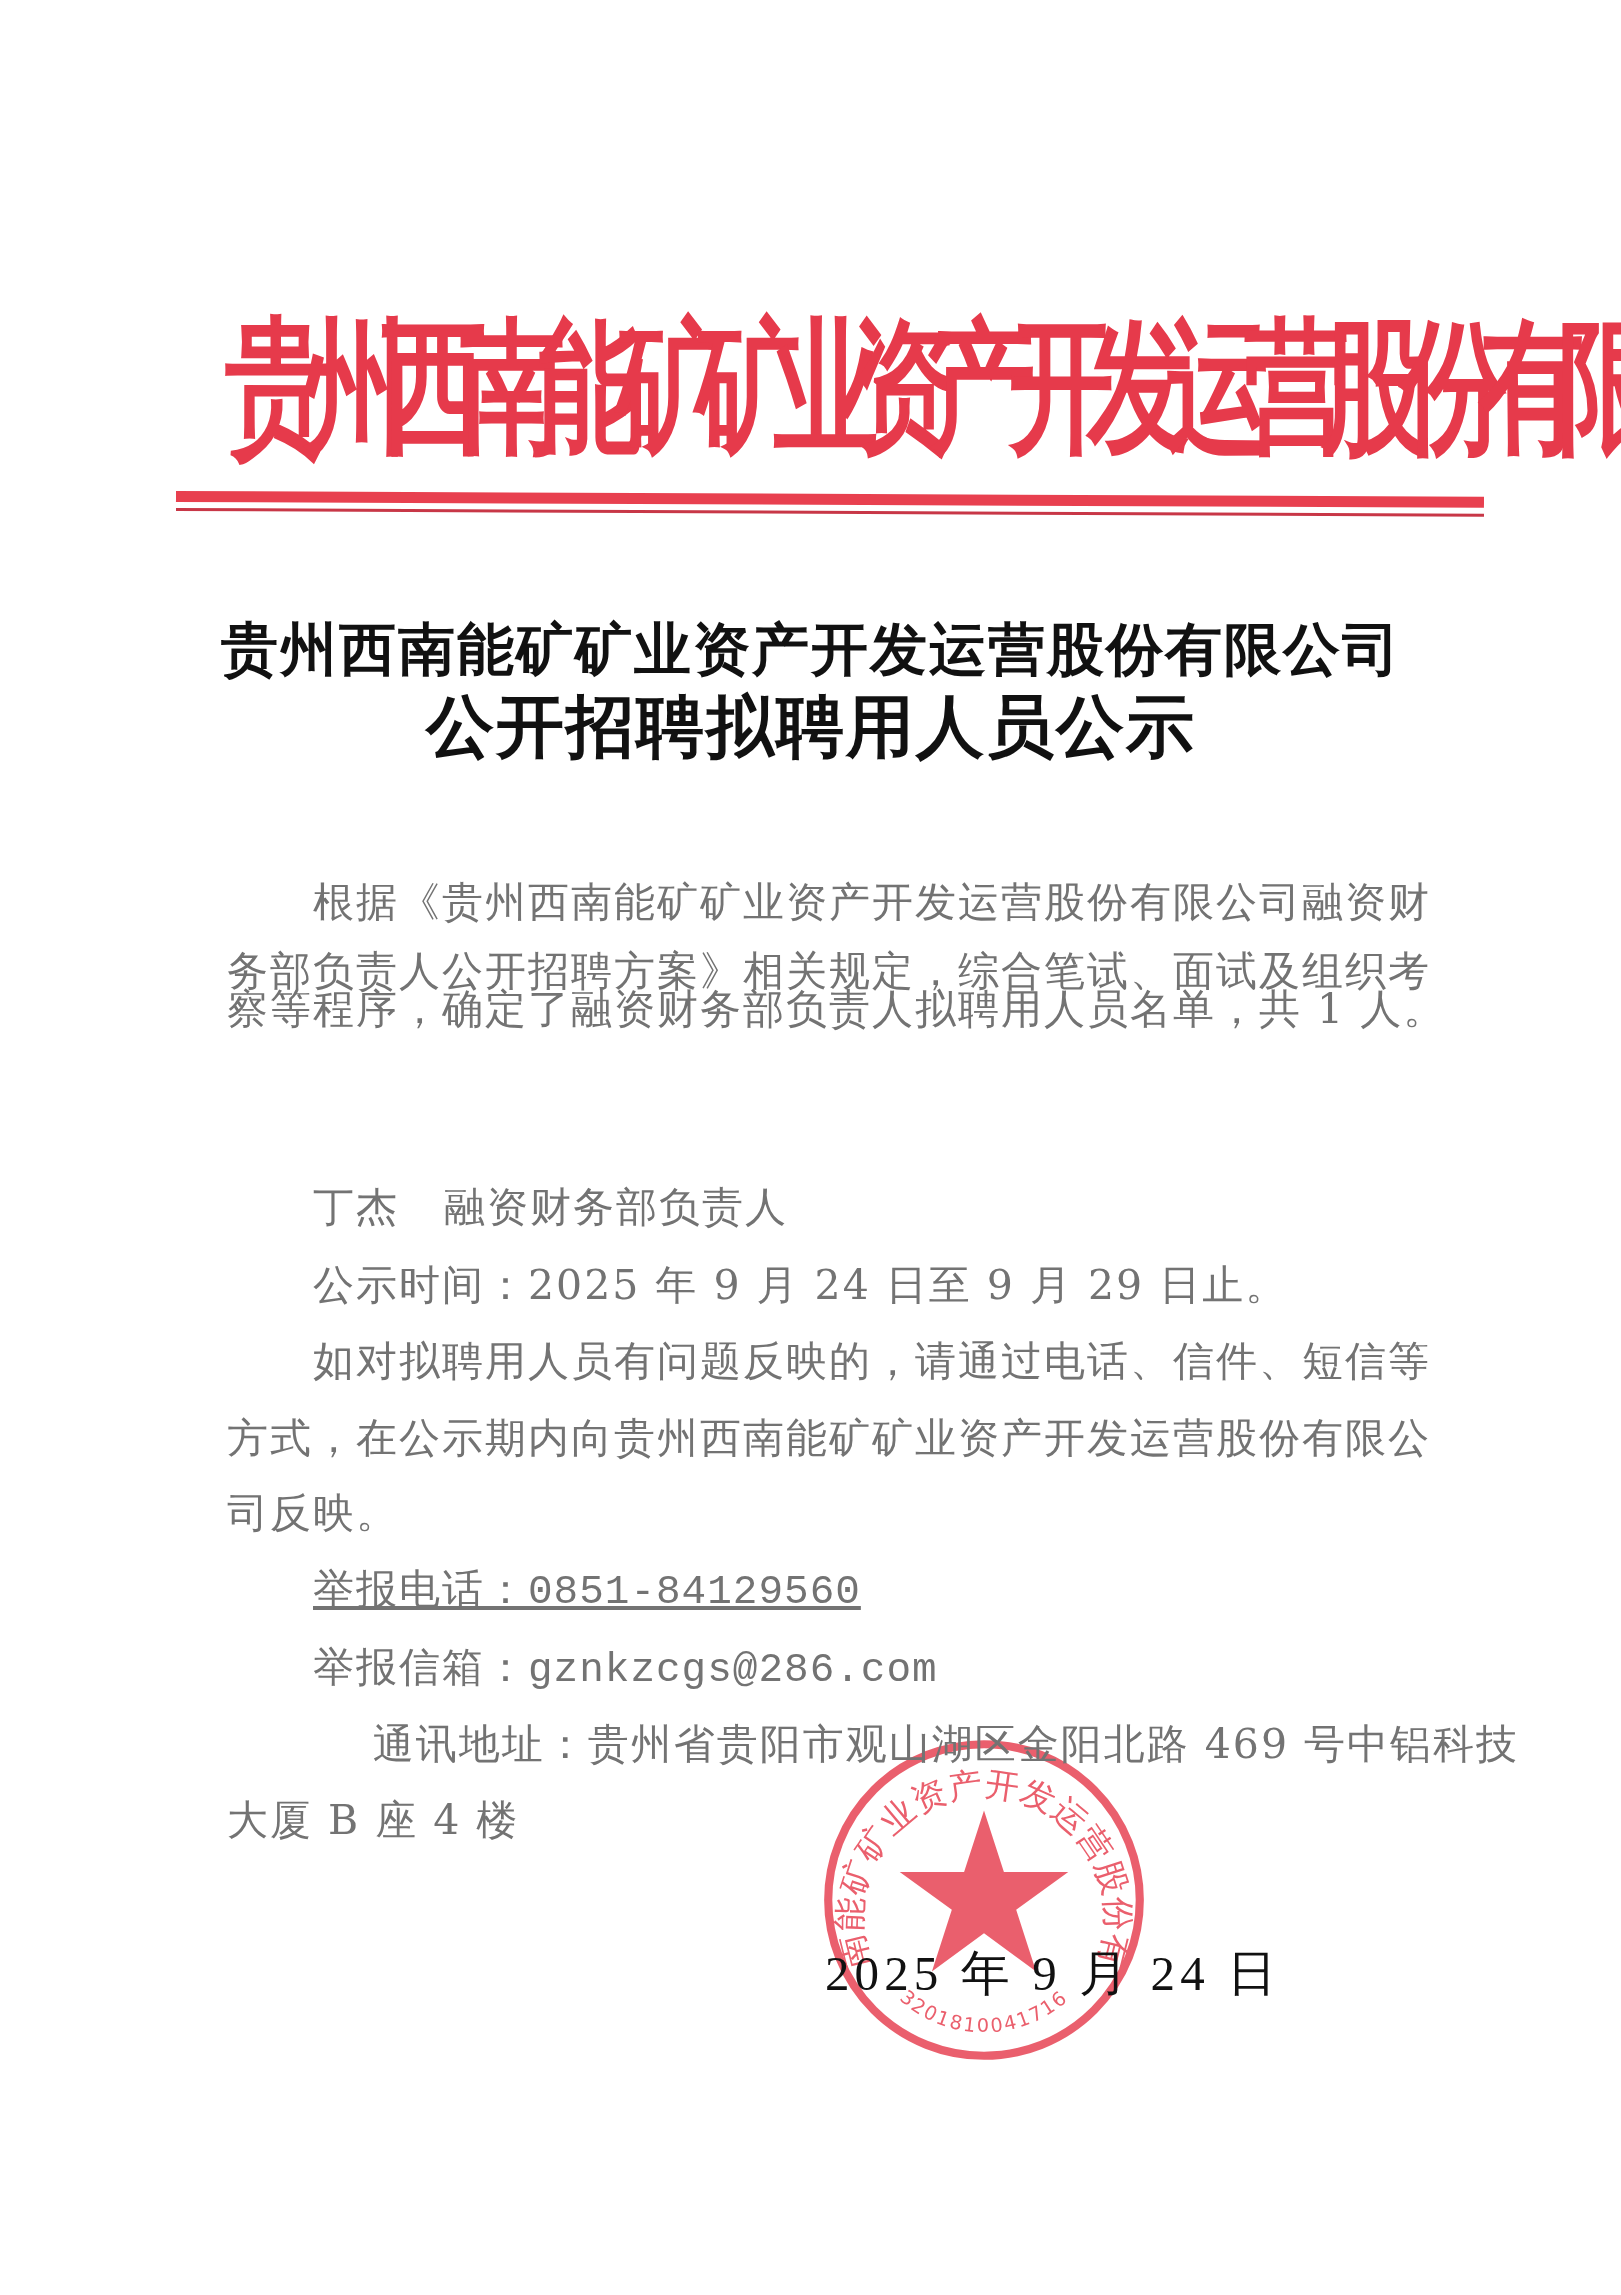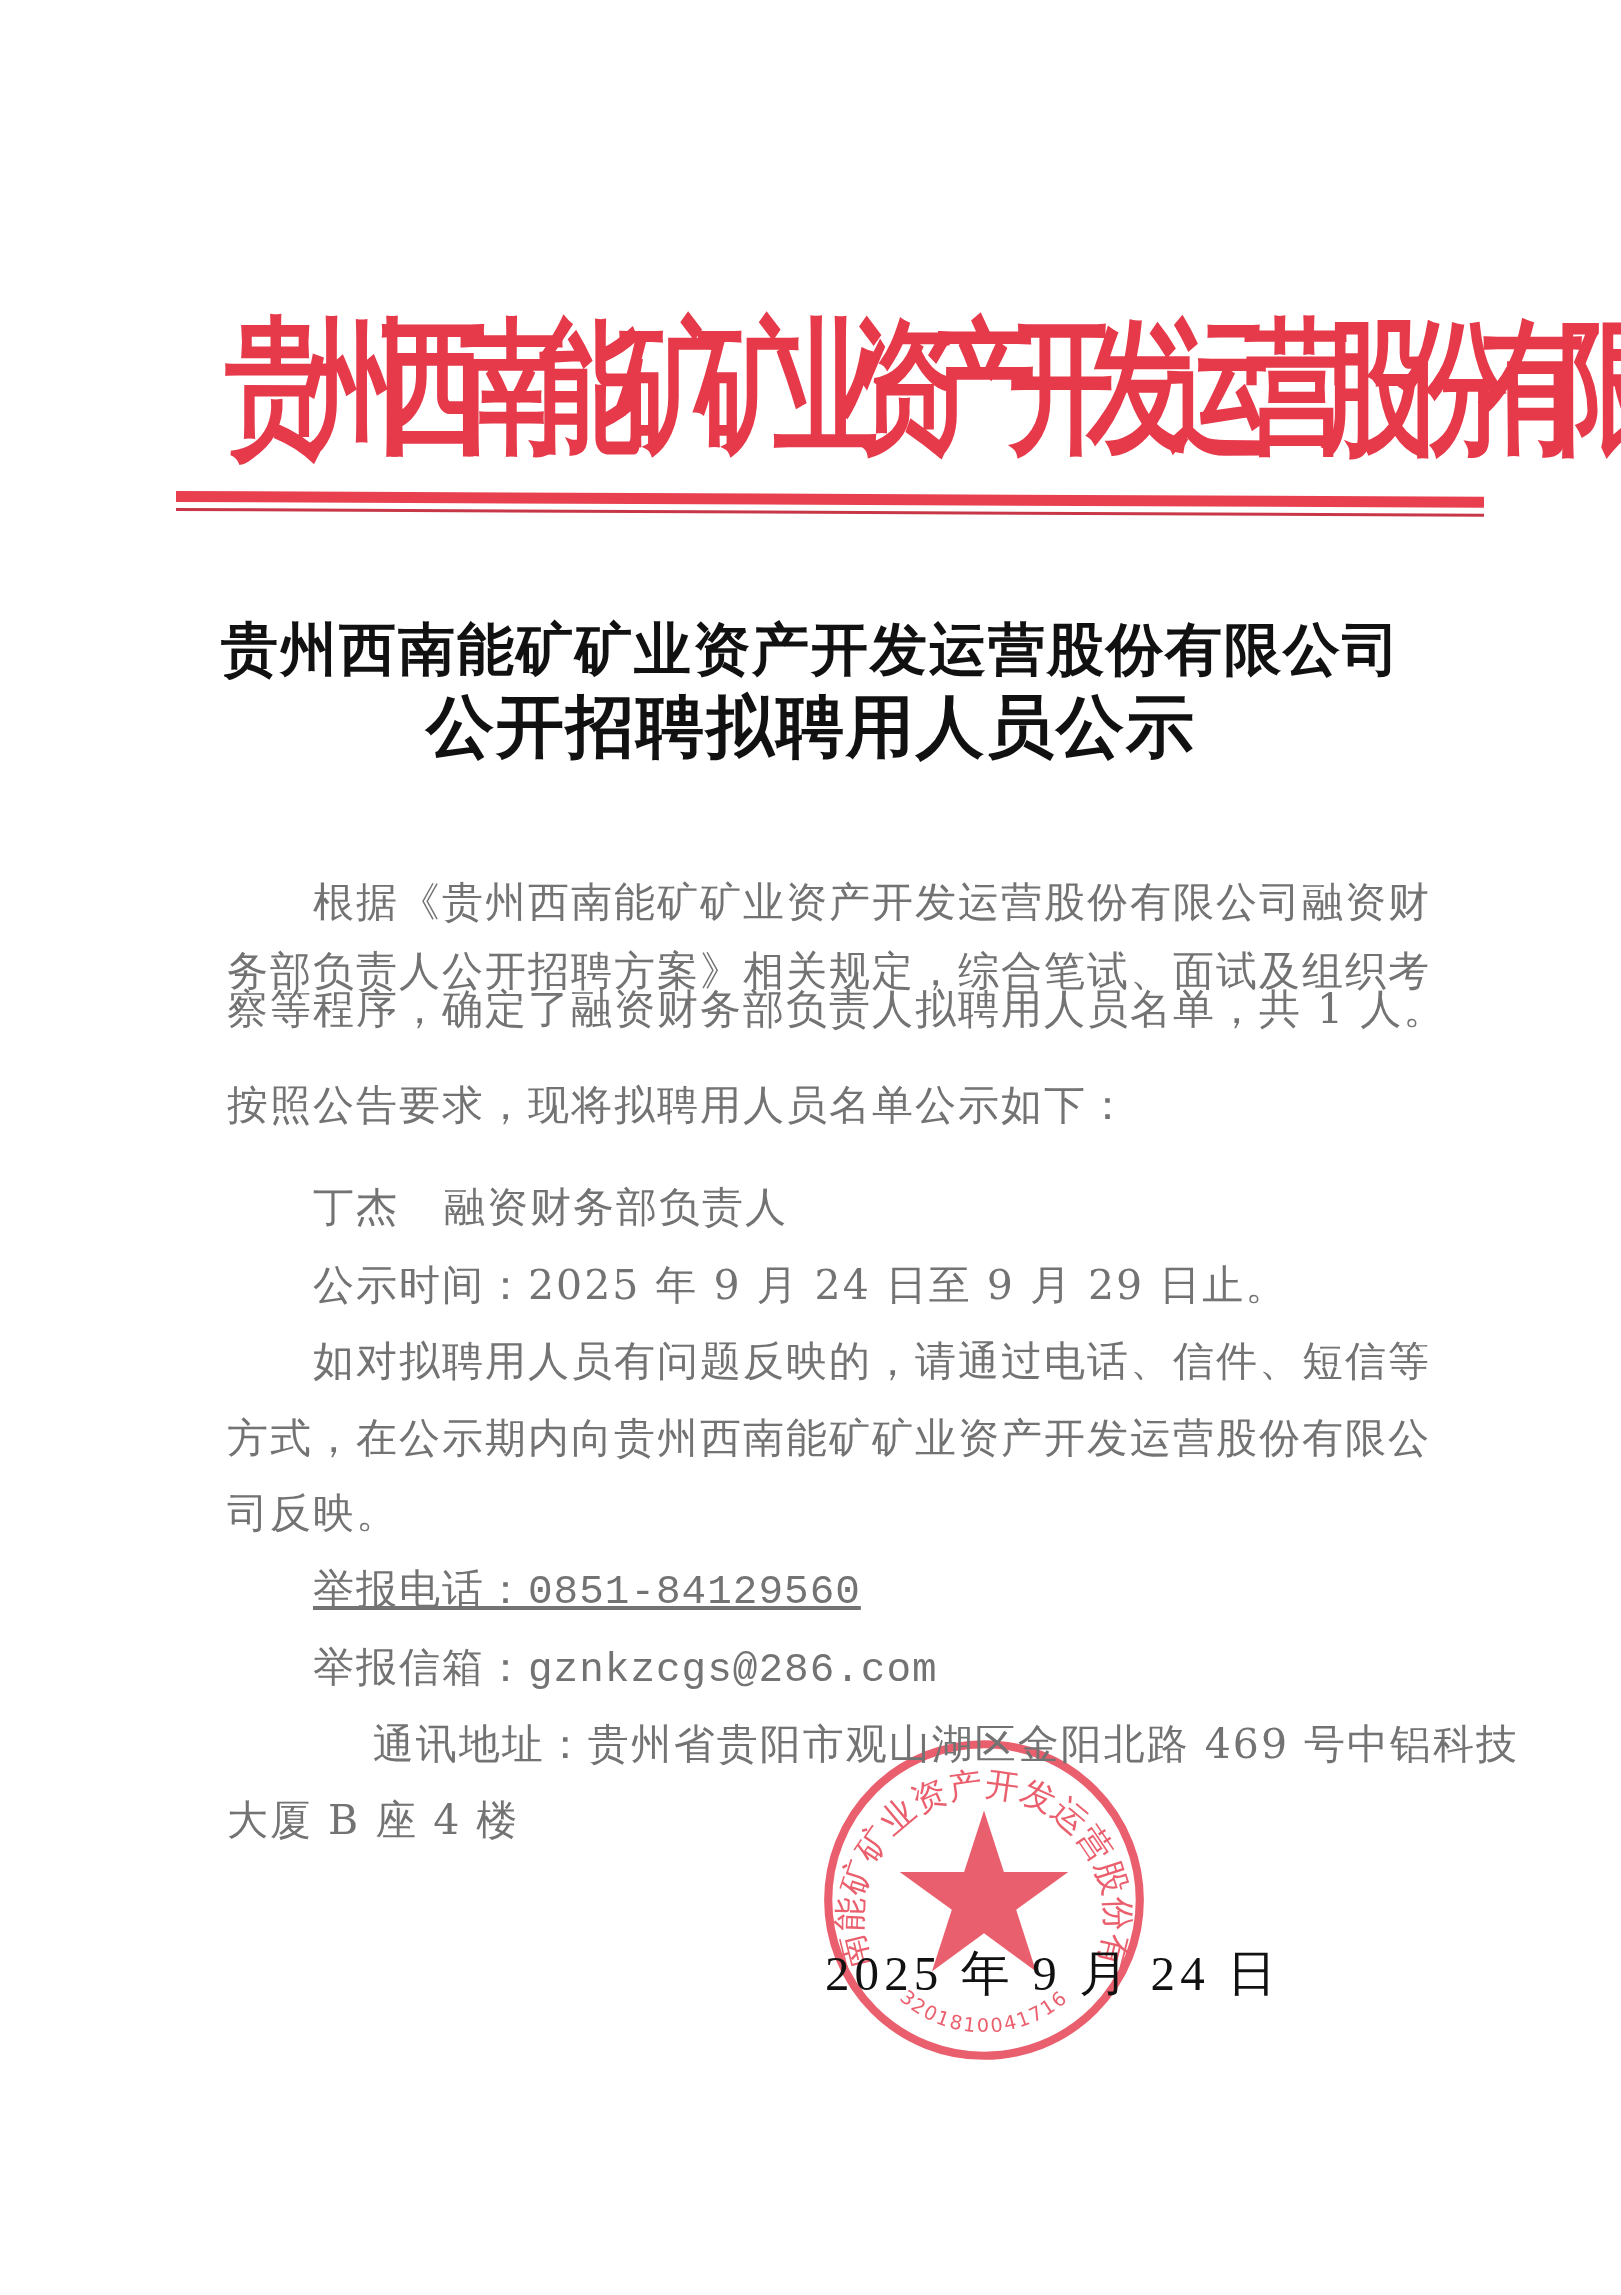--- a/index.html
+++ b/index.html
@@ -69,21 +69,20 @@
     <text font-family="DejaVu Sans, sans-serif" font-size="38" fill="#e84a59" letter-spacing="4">
       <textPath href="#sealArcBottom" startOffset="50%" text-anchor="middle">3201810041716</textPath>
     </text>
     <polygon fill="#e84a59" points="325,150 364,270 490,270 388,344 427,465 325,390 223,465 262,344 160,270 286,270"></polygon>
   </svg>
 
   <div class="body-text-layer">
     <div class="line indent" style="top:877px;">根据《贵州西南能矿矿业资产开发运营股份有限公司融资财</div>
     <div class="line" style="top:946px;">务部负责人公开招聘方案》相关规定，综合笔试、面试及组织考</div>
     <div class="line" style="top:984px;text-align:center;">察等程序，确定了融资财务部负责人拟聘用人员名单，共 1 人。</div>
-    <div class="line" style="top:1080px;">按照公告要求，现将拟聘用人员名单公示如下：</div>
 
     <div class="line indent" style="top:1182px;">
       <span>丁杰</span><span>&nbsp;&nbsp;&nbsp;</span><span>融资财务部负责人</span>
     </div>
 
     <div class="line indent" style="top:1260px;">
       <span>公示时间：</span><span>2025 年 9 月 24 日至 9 月 29 日止。</span>
     </div>
 
     <div class="line" style="top:1413px;">方式，在公示期内向贵州西南能矿矿业资产开发运营股份有限公</div>

